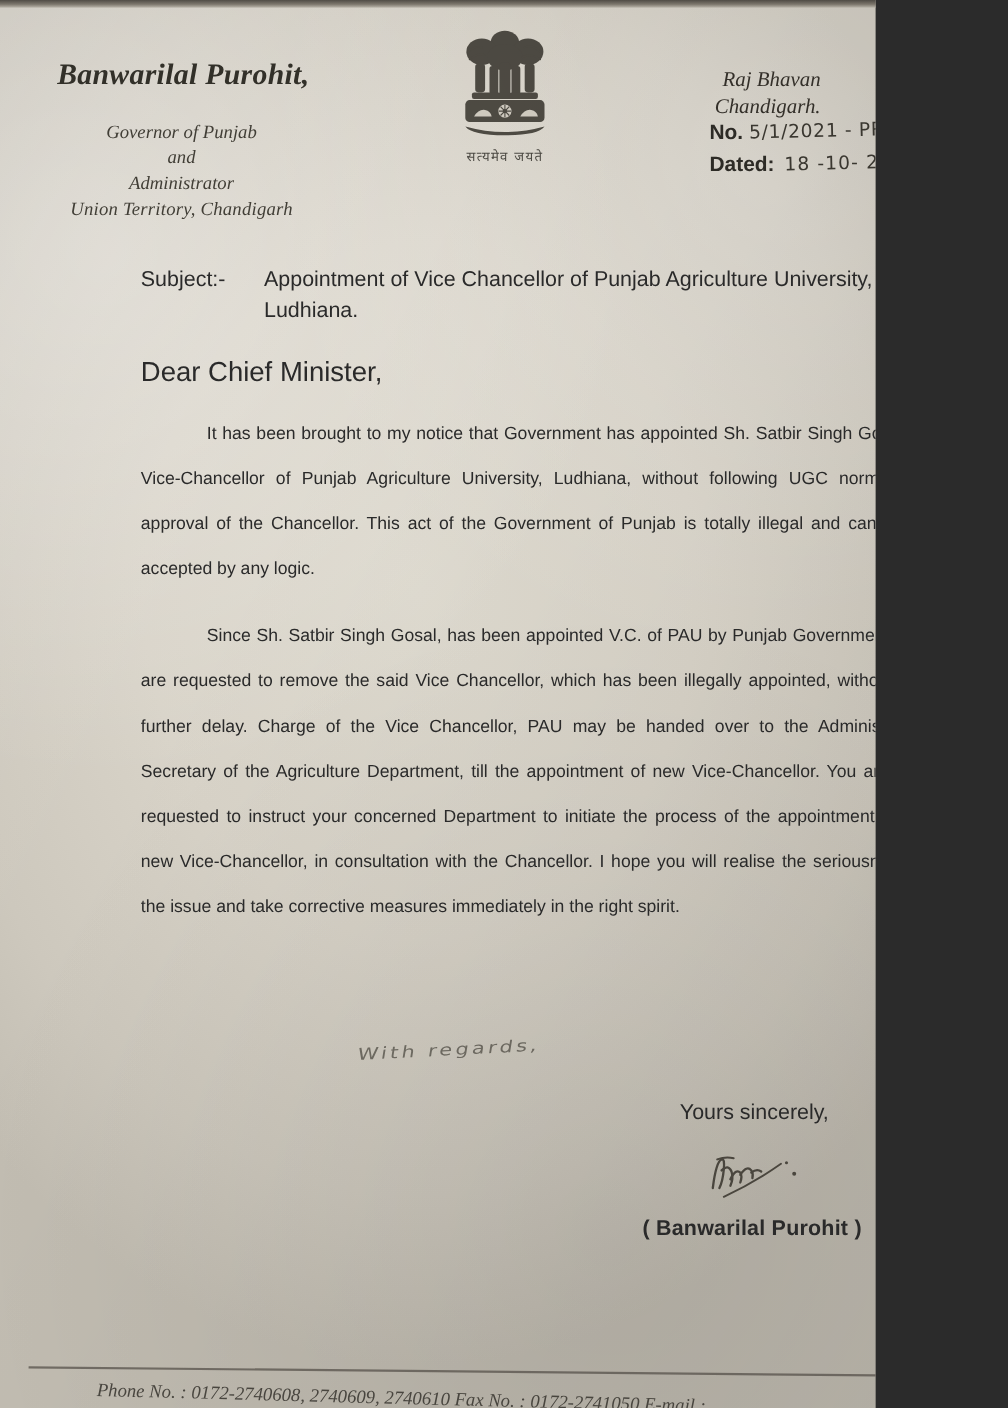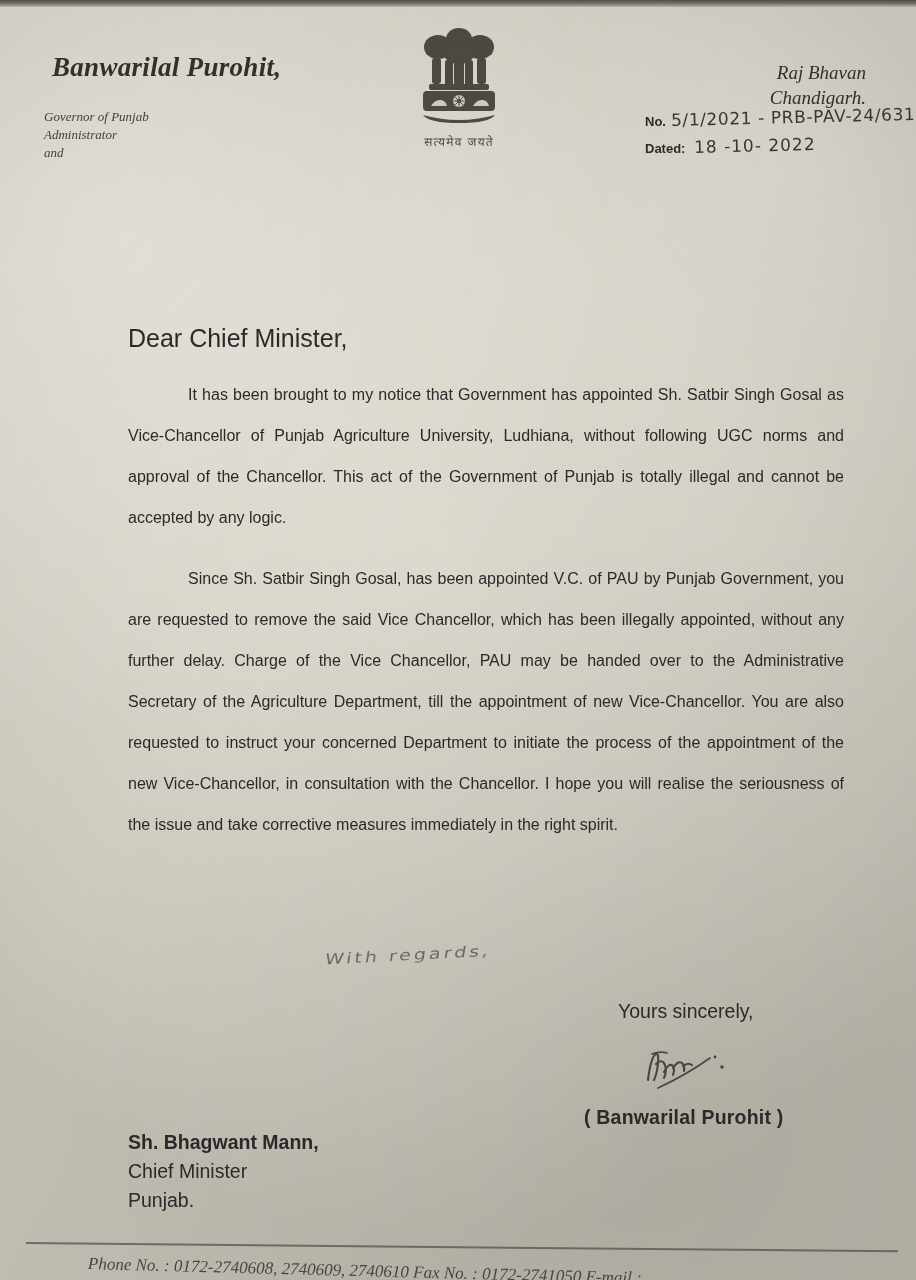--- a/index.html
+++ b/index.html
@@ -2,21 +2,21 @@
 <html><head>
 <meta charset="utf-8">
 <style>
   html, body {
     margin: 0;
     padding: 0;
     background: #2b2b2b;
   }
   .page {
     position: relative;
-    width: 916px;
+    width: 796px;
     height: 1280px;
     overflow: hidden;
     background:
       radial-gradient(ellipse 70% 55% at 48% 42%, #dedacf 0%, #d8d3c8 45%, #cdc8bd 78%, #c2bdb2 100%);
     font-family: "Liberation Sans", sans-serif;
     color: #2a2a2a;
   }
   
   .paper-grain {
     position: absolute; inset: 0;
@@ -36,23 +36,23 @@
   
   .letterhead-name {
     position: absolute; left: 52px; top: 52px;
     font-family: "Liberation Serif", serif;
     font-style: italic; font-weight: bold;
     font-size: 27px; letter-spacing: .3px;
     color: #323029;
   }
   .letterhead-roles {
     position: absolute; left: 44px; top: 108px;
-    width: 242px; 
-    font-family: "Liberation Serif", serif;
-    font-style: italic; font-size: 13px; line-height: 1.38;
+    width: 242px; text-align: center;
+    font-family: "Liberation Serif", serif;
+    font-style: italic; font-size: 17px; line-height: 1.38;
     color: #413e36;
   }
   .role-line { display: block; white-space: nowrap; }
   .role-line.wide { letter-spacing: .2px; }
 
   
   .emblem {
     position: absolute; left: 405px; top: 22px;
     width: 108px; text-align: center;
     opacity: .88;
@@ -74,21 +74,21 @@
   }
   .ref-block {
     position: absolute; left: 645px; top: 110px;
     width: 300px;
     font-size: 15px;
   }
   .ref-row { display: flex; align-items: baseline; white-space: nowrap; }
   .ref-row + .ref-row { margin-top: 7px; }
   .ref-label {
     font-family: "Liberation Sans", sans-serif;
-    font-weight: bold; font-size: 13px; color: #2d2b26;
+    font-weight: bold; font-size: 19px; color: #2d2b26;
   }
   .ref-hand {
     font-family: "DejaVu Sans", sans-serif;
     font-size: 17px; color: #3a3730;
     margin-left: 5px;
     letter-spacing: .6px;
     transform: rotate(-1.4deg);
     transform-origin: left center;
   }
   .ref-hand.date { letter-spacing: 1px; margin-left: 9px; }
@@ -178,22 +178,23 @@
 </head>
 <body>
 
 <div class="page">
   <div class="paper-grain"></div>
   <div class="top-strip"></div>
 
   <div class="letterhead-name">Banwarilal Purohit,</div>
   <div class="letterhead-roles">
     <span class="role-line">Governor of Punjab</span>
+    <span class="role-line">and</span>
     <span class="role-line">Administrator</span>
-    <span class="role-line">and</span>
+    <span class="role-line wide">Union Territory, Chandigarh</span>
   </div>
 
   <div class="emblem">
     <svg width="88" height="110" viewBox="0 0 88 110" aria-hidden="true">
       <g fill="#3a3730">
 
         <ellipse cx="44" cy="17" rx="13" ry="11"></ellipse>
         <ellipse cx="23" cy="25" rx="14" ry="12"></ellipse>
         <ellipse cx="65" cy="25" rx="14" ry="12"></ellipse>
         <ellipse cx="44" cy="30" rx="16" ry="12"></ellipse>
@@ -236,20 +237,24 @@
     <div class="ref-row">
       <span class="ref-label">No.</span>
       <span class="ref-hand">5/1/2021 - PRB-PAV-24/631</span>
     </div>
     <div class="ref-row">
       <span class="ref-label">Dated:</span>
       <span class="ref-hand date">18 -10- 2022</span>
     </div>
   </div>
 
+  <div class="subject-row">
+    <span class="subject-label">Subject:-</span>
+    <span class="subject-text">Appointment of Vice Chancellor of Punjab Agriculture University, Ludhiana.</span>
+  </div>
 
   <div class="salutation">Dear Chief Minister,</div>
 
   <div class="body-para" id="para-1">
     <span class="indent"></span><span>It has been brought to my notice that Government has appointed Sh. Satbir Singh Gosal as Vice-Chancellor of Punjab Agriculture University, Ludhiana, without following UGC norms and approval of the Chancellor. This act of the Government of Punjab is totally illegal and cannot be accepted by any logic.</span>
   </div>
 
   <div class="body-para" id="para-2">
     <span class="indent"></span><span>Since Sh. Satbir Singh Gosal, has been appointed V.C. of PAU by Punjab Government, you are requested to remove the said Vice Chancellor, which has been illegally appointed, without any further delay. Charge of the Vice Chancellor, PAU may be handed over to the Administrative Secretary of the Agriculture Department, till the appointment of new Vice-Chancellor. You are also requested to instruct your concerned Department to initiate the process of the appointment of the new Vice-Chancellor, in consultation with the Chancellor. I hope you will realise the seriousness of the issue and take corrective measures immediately in the right spirit.</span>
   </div>
@@ -269,21 +274,16 @@
         <path d="M16 14 q8 -3 15 -1" stroke-width="1.8"></path>
         <path d="M22 48 q28 -13 52 -30" stroke-width="1.7"></path>
       </g>
       <circle cx="86" cy="27" r="1.8" fill="#4a463e"></circle>
       <circle cx="79" cy="17" r="1.4" fill="#4a463e"></circle>
     </svg>
   </div>
 
   <div class="signer-name">( Banwarilal Purohit )</div>
 
-  <div class="addressee">
-    <div class="nm">Sh. Bhagwant Mann,</div>
-    <div>Chief Minister</div>
-    <div>Punjab.</div>
-  </div>
 
   <div class="footer-rule"></div>
   <div class="footer-text">Phone No. : 0172-2740608, 2740609, 2740610  Fax No. : 0172-2741050  E-mail :</div>
 </div>
 
 </body></html>

